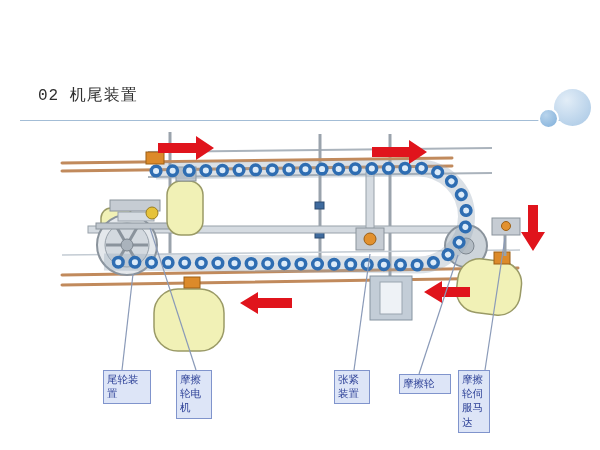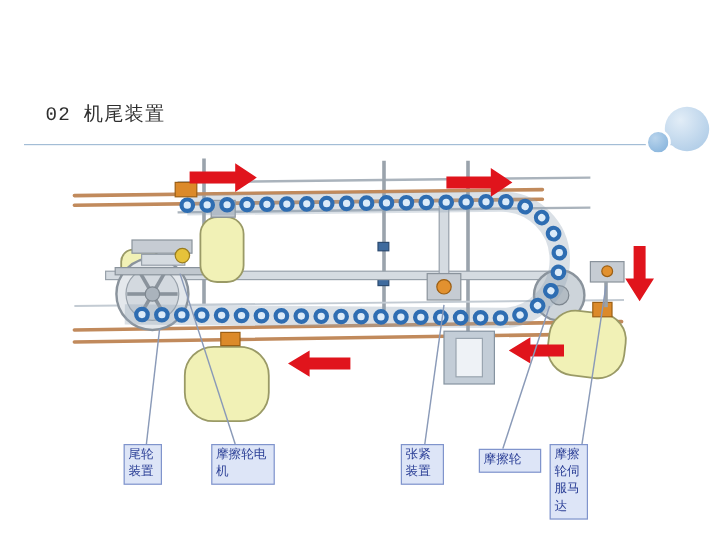--- a/index.html
+++ b/index.html
@@ -125,19 +125,19 @@
 
     <g stroke="#8a9ab8" stroke-width="1.2">
       <line x1="133" y1="252" x2="122" y2="348"></line>
       <line x1="150" y1="206" x2="196" y2="348"></line>
       <line x1="370" y1="232" x2="354" y2="348"></line>
       <line x1="458" y1="233" x2="419" y2="352"></line>
       <line x1="505" y1="216" x2="485" y2="348"></line>
     </g>
   </svg>
 
-  <div class="callout" style="left:103px;top:348px;width:32px">尾轮装置</div>
-  <div class="callout" style="left:176px;top:348px;width:53px">摩擦轮电机</div>
+  <div class="callout" style="left:103px;top:348px;width:48px">尾轮装置</div>
+  <div class="callout" style="left:176px;top:348px;width:36px">摩擦轮电机</div>
   <div class="callout" style="left:334px;top:348px;width:36px">张紧装置</div>
   <div class="callout" style="left:399px;top:352px;width:52px">摩擦轮</div>
   <div class="callout" style="left:458px;top:348px;width:32px">摩擦轮伺服马达</div>
 
 </div>
 
 </body></html>

